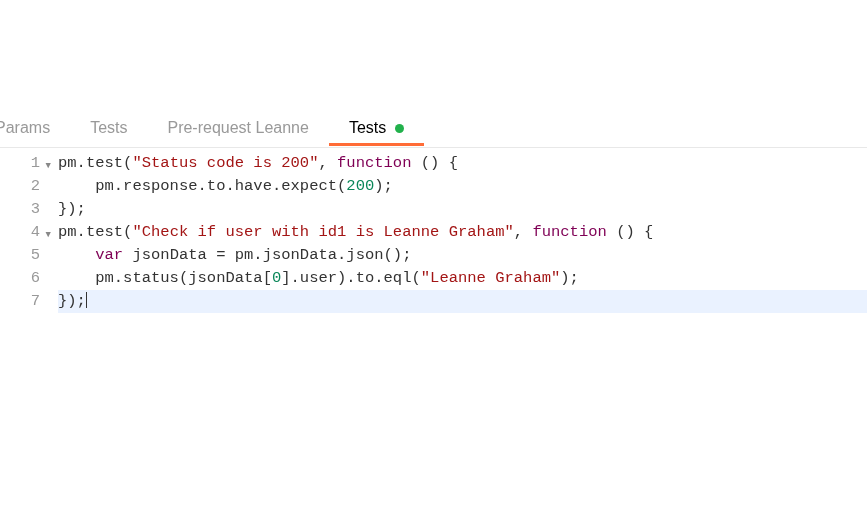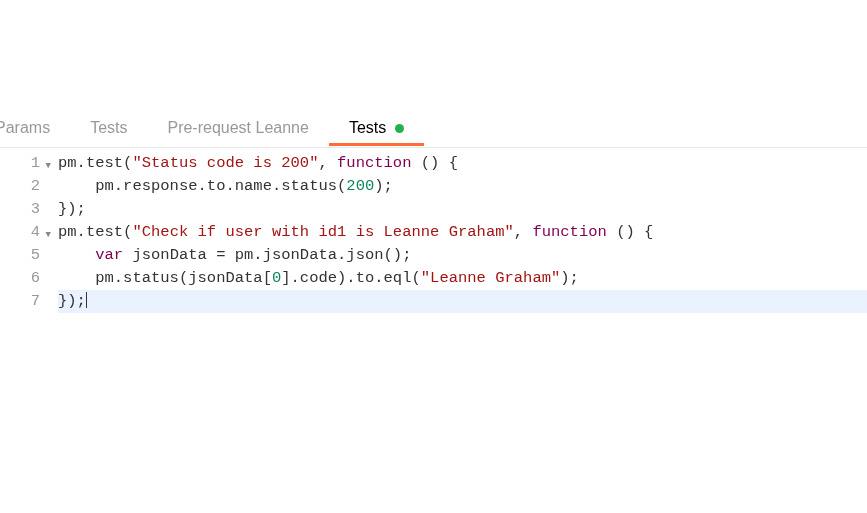--- a/index.html
+++ b/index.html
@@ -128,20 +128,20 @@
     <div class="gutter-row"><span>1</span><span class="fold">▼</span></div>
     <div class="gutter-row"><span>2</span></div>
     <div class="gutter-row"><span>3</span></div>
     <div class="gutter-row"><span>4</span><span class="fold">▼</span></div>
     <div class="gutter-row"><span>5</span></div>
     <div class="gutter-row"><span>6</span></div>
     <div class="gutter-row"><span>7</span></div>
   </div>
   <div class="code">
     <div class="code-line"><span class="tk-obj">pm.test(</span><span class="tk-str">"Status code is 200"</span><span class="tk-pun">, </span><span class="tk-key">function</span><span class="tk-pun"> () {</span></div>
-    <div class="code-line"><span class="tk-obj">    pm.response.to.name.status(</span><span class="tk-num">200</span><span class="tk-pun">);</span></div>
+    <div class="code-line"><span class="tk-obj">    pm.response.to.have.expect(</span><span class="tk-num">200</span><span class="tk-pun">);</span></div>
     <div class="code-line"><span class="tk-pun">});</span></div>
     <div class="code-line"><span class="tk-obj">pm.test(</span><span class="tk-str">"Check if user with id1 is Leanne Graham"</span><span class="tk-pun">, </span><span class="tk-key">function</span><span class="tk-pun"> () {</span></div>
     <div class="code-line"><span>    </span><span class="tk-key">var</span><span class="tk-obj"> jsonData = pm.jsonData.json();</span></div>
-    <div class="code-line"><span class="tk-obj">    pm.status(jsonData[</span><span class="tk-num">0</span><span class="tk-obj">].code).to.eql(</span><span class="tk-str">"Leanne Graham"</span><span class="tk-pun">);</span></div>
+    <div class="code-line"><span class="tk-obj">    pm.status(jsonData[</span><span class="tk-num">0</span><span class="tk-obj">].user).to.eql(</span><span class="tk-str">"Leanne Graham"</span><span class="tk-pun">);</span></div>
     <div class="code-line highlight"><span class="tk-pun">});</span><span class="cursor"></span></div>
   </div>
 </div>
 
 </body></html>

